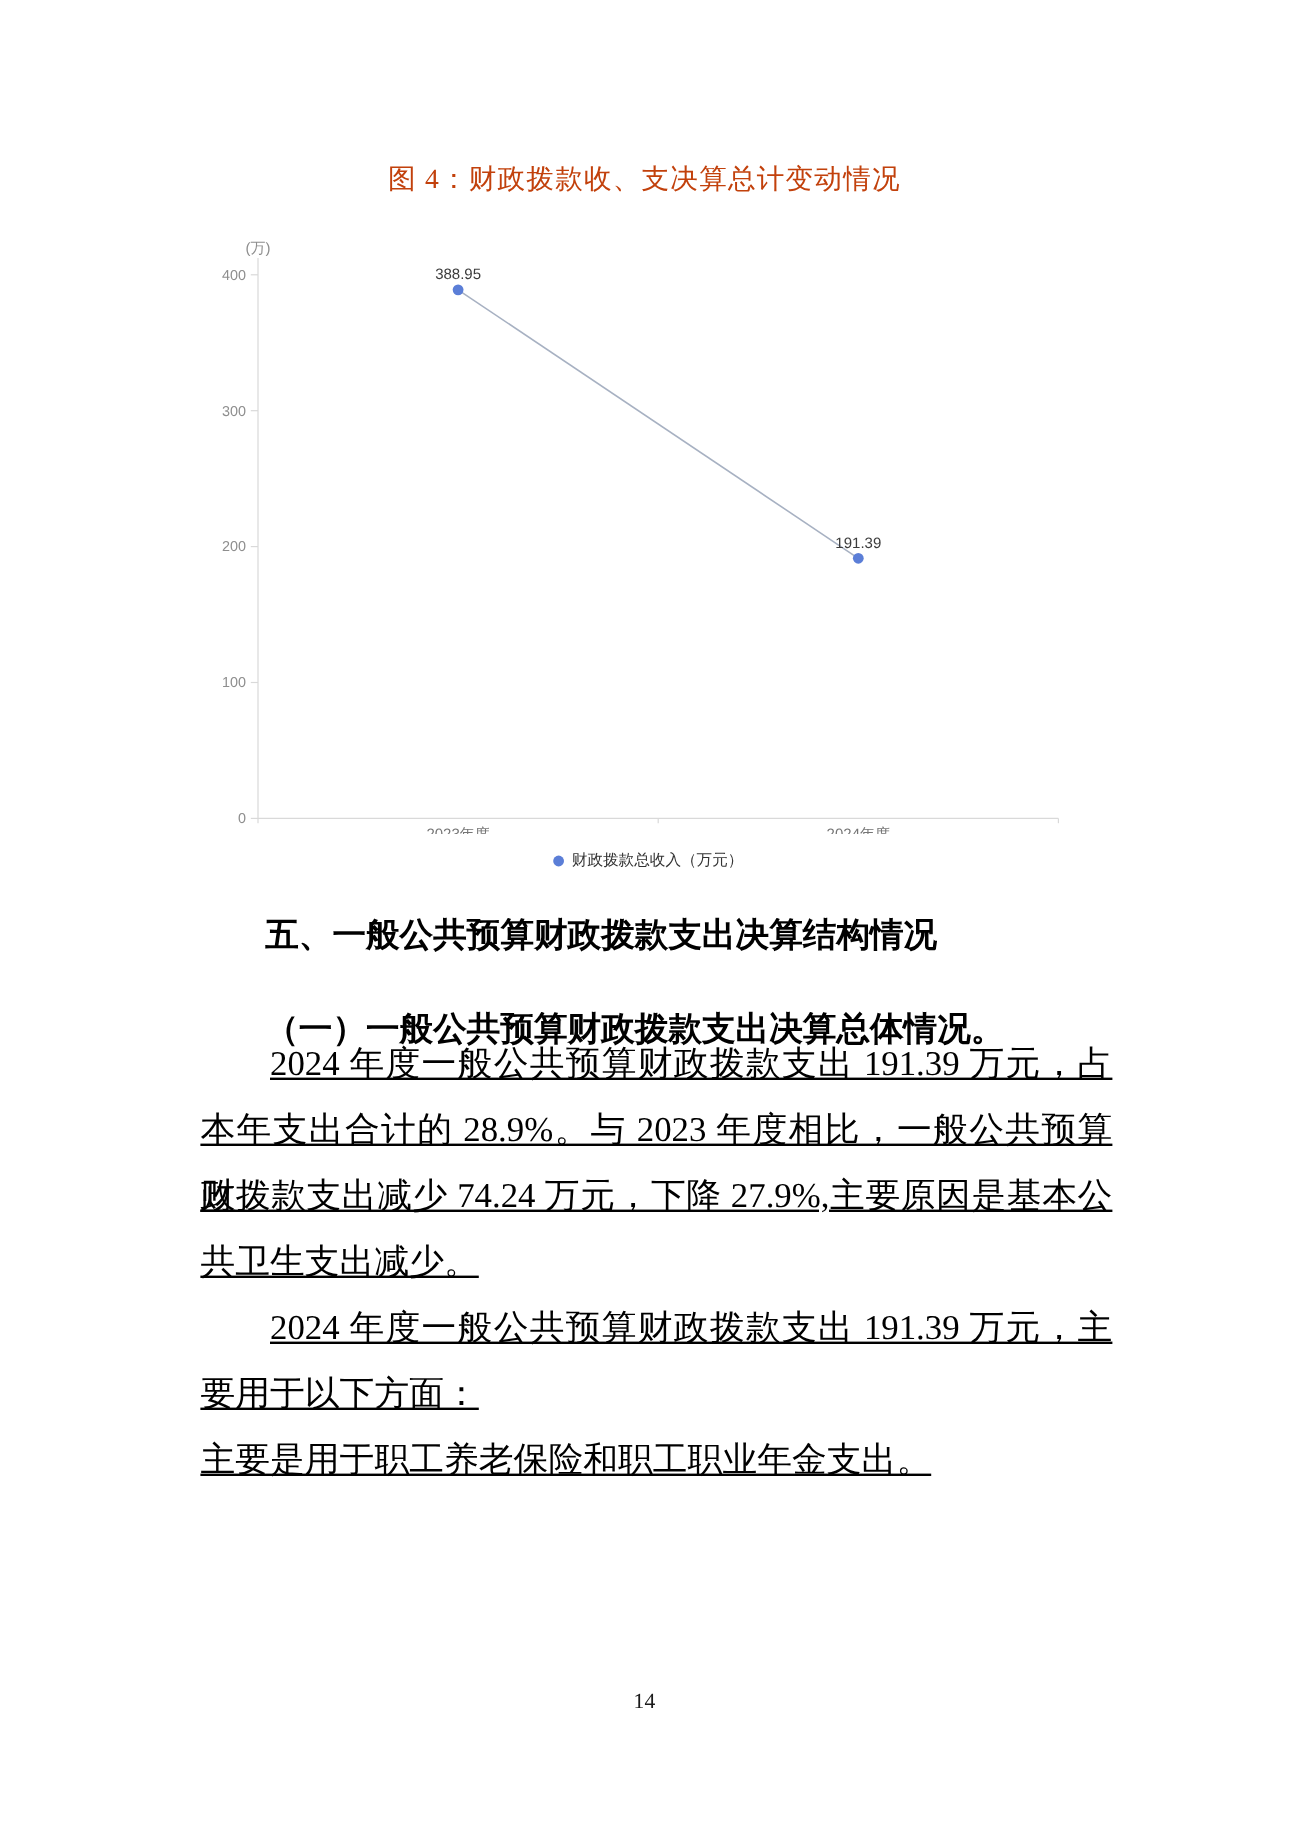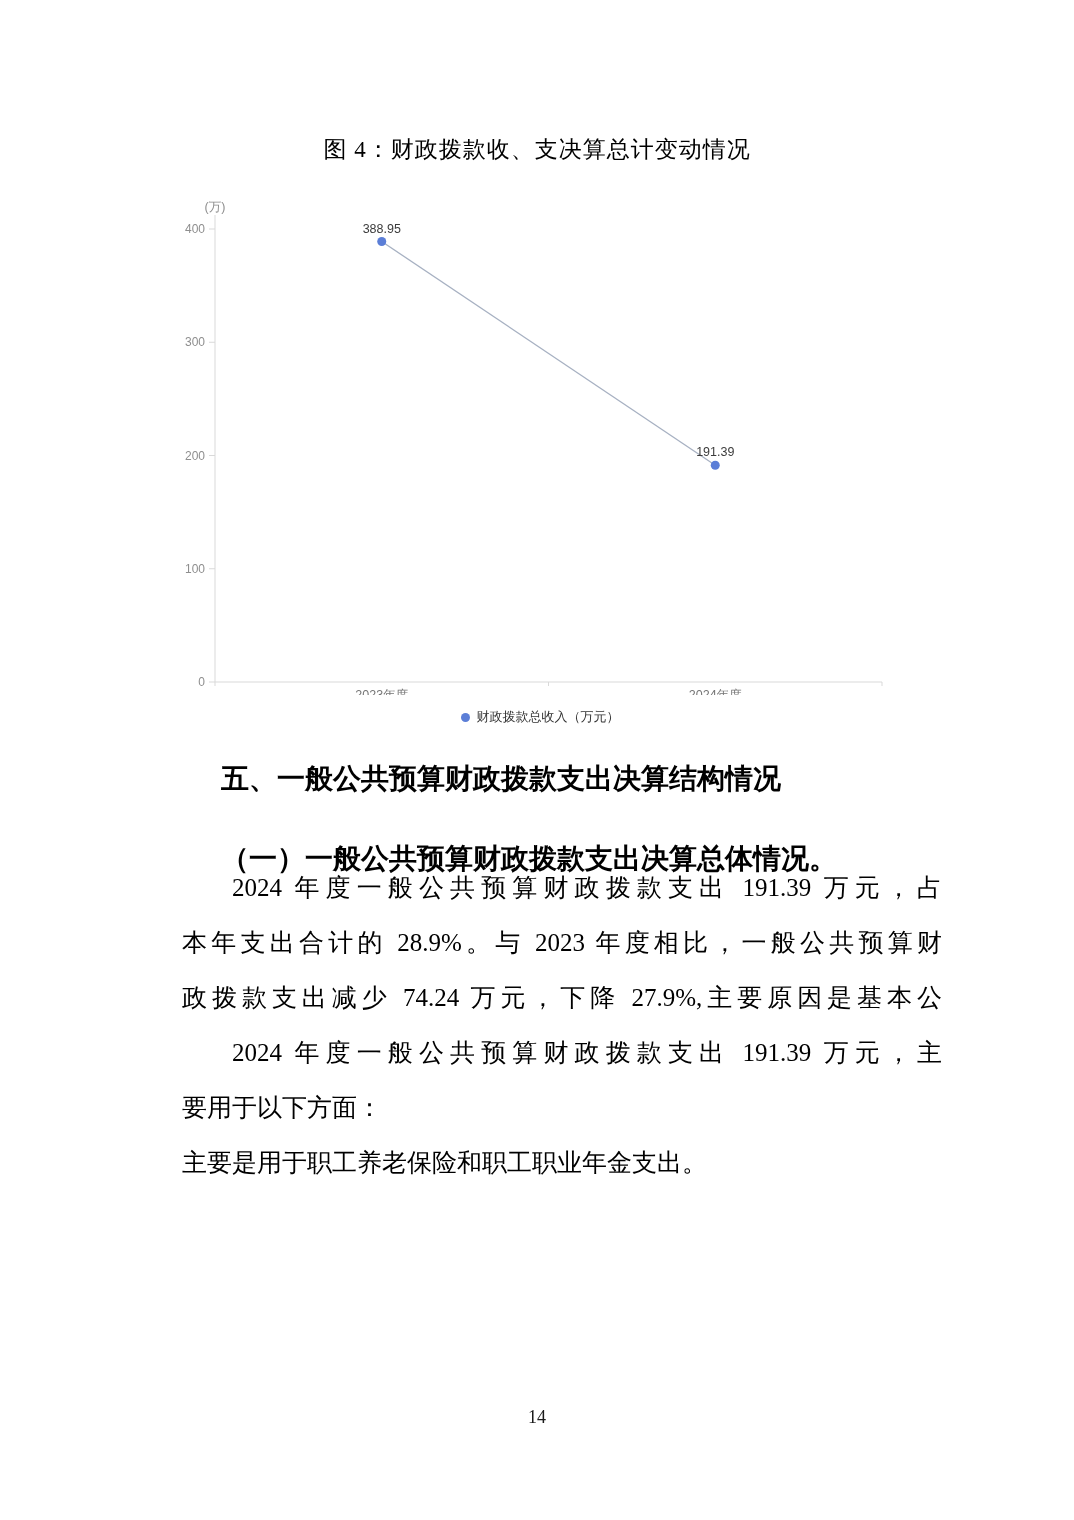--- a/index.html
+++ b/index.html
@@ -2,21 +2,21 @@
 <html><head>
 <meta charset="utf-8">
 <style>
   html,body{margin:0;padding:0;background:#ffffff;}
   body{
     width:1074px;height:1520px;position:relative;overflow:hidden;
     font-family:"Liberation Serif","DejaVu Serif",serif;color:#000;
   }
   .fig-title{
     position:absolute;top:134px;left:0;width:1074px;text-align:center;
-    font-size:23px;letter-spacing:1px;color:#000000;
+    font-size:23px;letter-spacing:1px;color:#c2410c;
   }
   .chart{
     position:absolute;left:170px;top:195px;width:740px;height:545px;
   }
   .chart svg{position:absolute;left:0;top:0;}
   .legend{
     position:absolute;left:0;top:513px;width:740px;
     display:flex;justify-content:center;align-items:center;gap:7px;
     font-family:"Liberation Sans","DejaVu Sans",sans-serif;
     font-size:13px;color:#333333;
@@ -25,22 +25,23 @@
   .h-main{
     position:absolute;left:165px;top:757px;width:780px;line-height:44px;
     font-family:"Liberation Sans","DejaVu Sans",sans-serif;
     font-weight:bold;font-size:28px;text-indent:2em;white-space:nowrap;
   }
   .h-sub{
     position:absolute;left:165px;top:837px;width:780px;line-height:44px;
     font-weight:bold;font-size:28px;text-indent:2em;white-space:nowrap;
   }
   .body-text{
-    position:absolute;left:182px;top:860px;width:760px;
-    font-size:25px;
+    position:absolute;left:167px;top:860px;width:760px;
+    font-size:29px;
+    text-decoration:underline;
   }
   .body-text .line{height:55px;line-height:55px;overflow:visible;}
   .body-text .justify{text-align:justify;text-align-last:justify;text-justify:inter-character;}
   .body-text .indent{text-indent:2em;}
   .body-text .heading{font-weight:bold;}
   .footer{
     position:absolute;top:1407px;left:0;width:1074px;text-align:center;
     font-size:18px;color:#1a1a1a;
   }
 </style>
@@ -81,18 +82,19 @@
   </div>
 </div>
 
 <div class="h-main">五、一般公共预算财政拨款支出决算结构情况</div>
 <div class="h-sub">（一）一般公共预算财政拨款支出决算总体情况。</div>
 
 <div class="body-text" id="body-text">
     <div class="line indent justify">2024 年度一般公共预算财政拨款支出 191.39 万元，占</div>
     <div class="line justify">本年支出合计的 28.9%。与 2023 年度相比，一般公共预算财</div>
     <div class="line justify">政拨款支出减少 74.24 万元，下降 27.9%,主要原因是基本公</div>
+    <div class="line">共卫生支出减少。</div>
     <div class="line indent justify">2024 年度一般公共预算财政拨款支出 191.39 万元，主</div>
     <div class="line">要用于以下方面：</div>
     <div class="line">主要是用于职工养老保险和职工职业年金支出。</div>
   </div>
 
 <div class="footer">14</div>
 
 </body></html>

